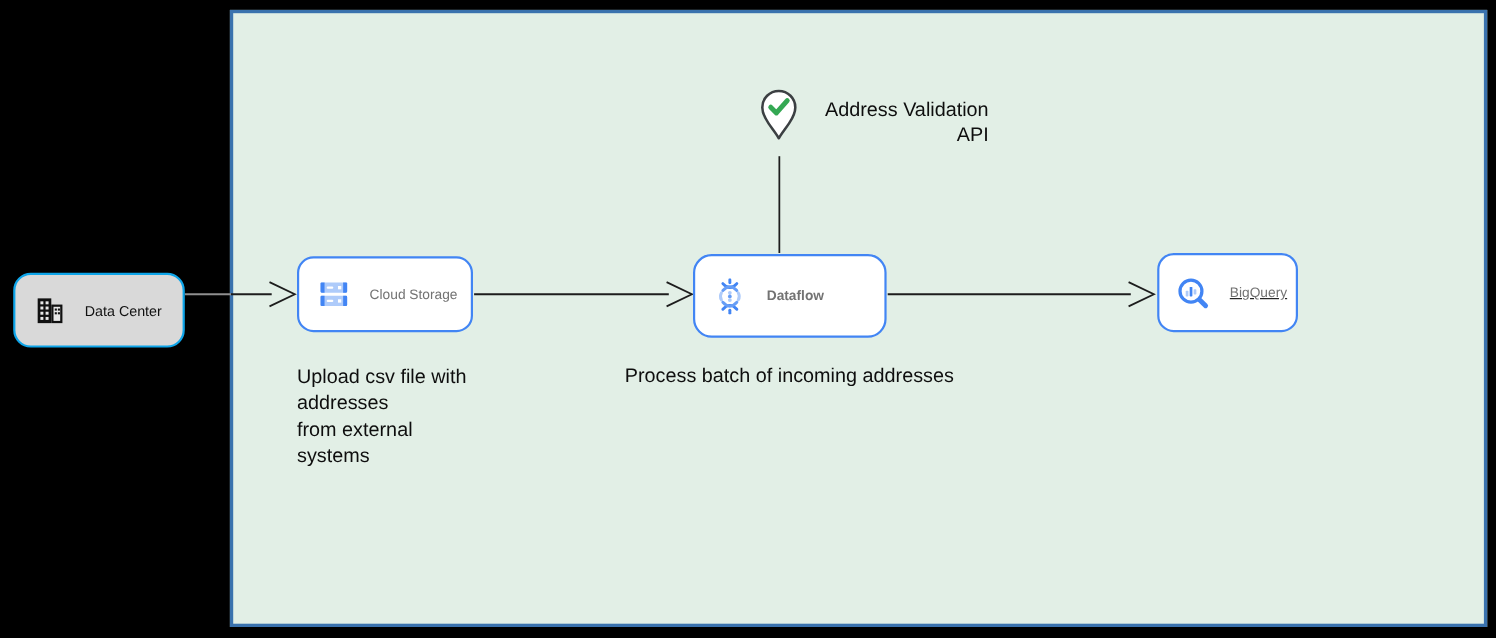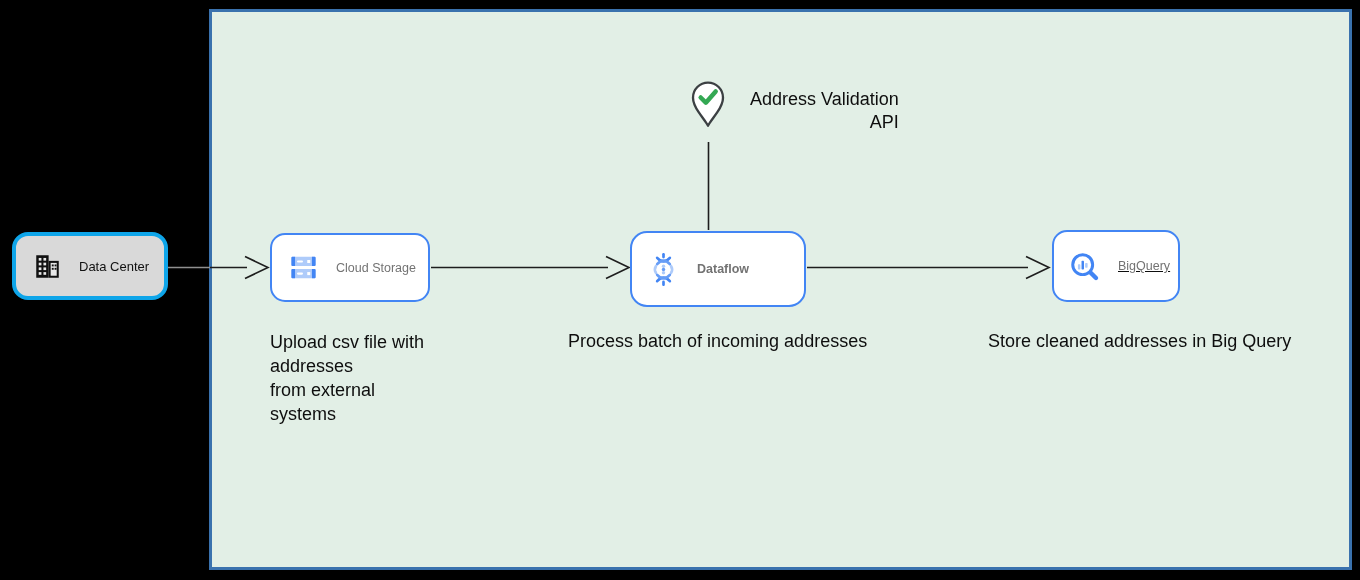--- a/index.html
+++ b/index.html
@@ -14,22 +14,22 @@
   }
   .overlay{position:absolute;left:0;top:0;width:1360px;height:580px;pointer-events:none;}
   .node{
     position:absolute;display:flex;align-items:center;box-sizing:border-box;
     background:var(--node-bg,#ffffff);
     border:2px solid var(--google-blue,#4285f4);
     border-radius:15px;padding:0 14px;gap:18px;
   }
   .node .label{font-size:12.5px;color:#737373;white-space:nowrap;}
   .node-gray{
-    background:var(--datacenter-bg,#d9d9d9);border:4px solid #0ea5e9;border-radius:16px;
-    padding:0 18px;
+    background:var(--datacenter-bg,#d9d9d9);border:2px solid #0ea5e9;border-radius:16px;
+    padding:0 18px;margin-top:16px;
   }
   .node-gray .label{font-size:13px;color:#111;}
   .caption{
     position:absolute;font-size:18px;line-height:24px;color:var(--text,#0e0e0e);
     white-space:pre-line;
   }
   .pin{position:absolute;left:688px;top:78px;width:40px;height:56px;}
   .icon{flex:0 0 auto;display:block;}
 </style>
 </head>
@@ -140,15 +140,14 @@
     </svg>
   </div>
   <div class="caption" style="left:750px;top:88px;line-height:23px;text-align:right;">Address Validation
 API</div>
 
   <div class="caption" style="left:568px;top:329px;white-space:nowrap;">Process batch of incoming addresses</div>
   <div class="caption" style="left:270px;top:330px;width:280px;">Upload csv file with
 addresses
 from external
 systems</div>
-  <div class="caption" style="left:988px;top:329px;white-space:nowrap;">Store cleaned addresses in Big Query</div>
 
 </div>
 
 </body></html>

